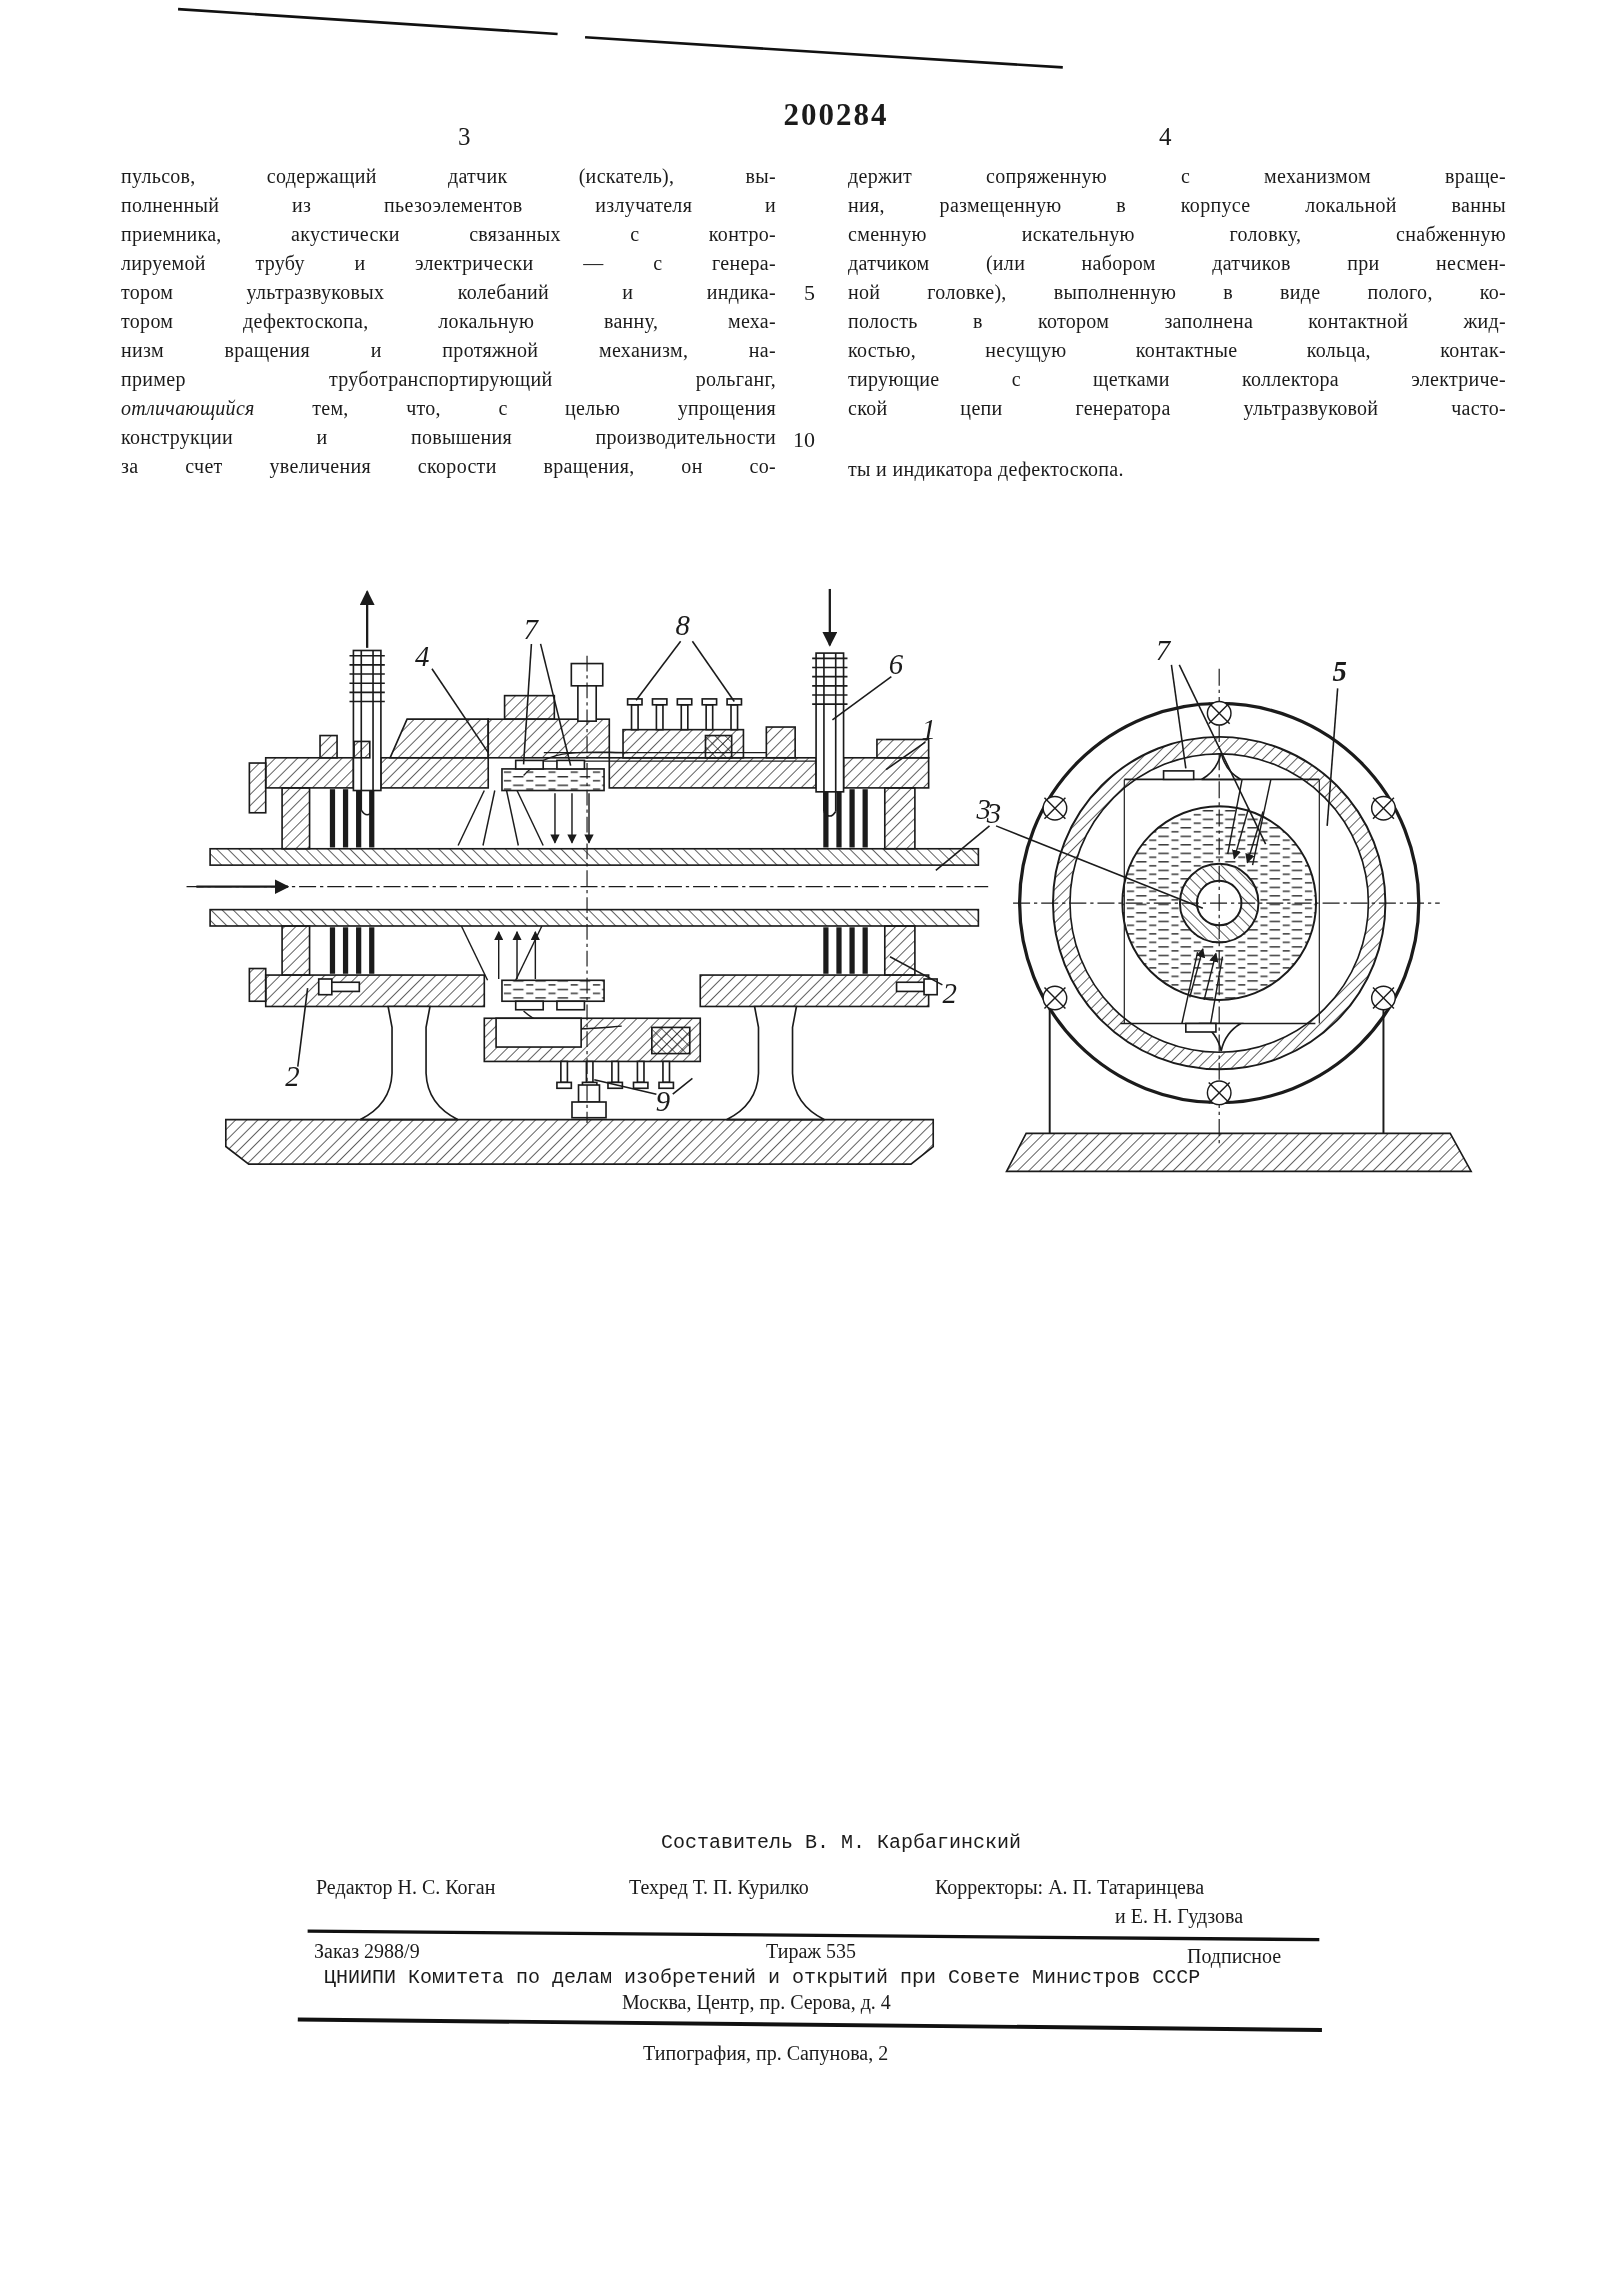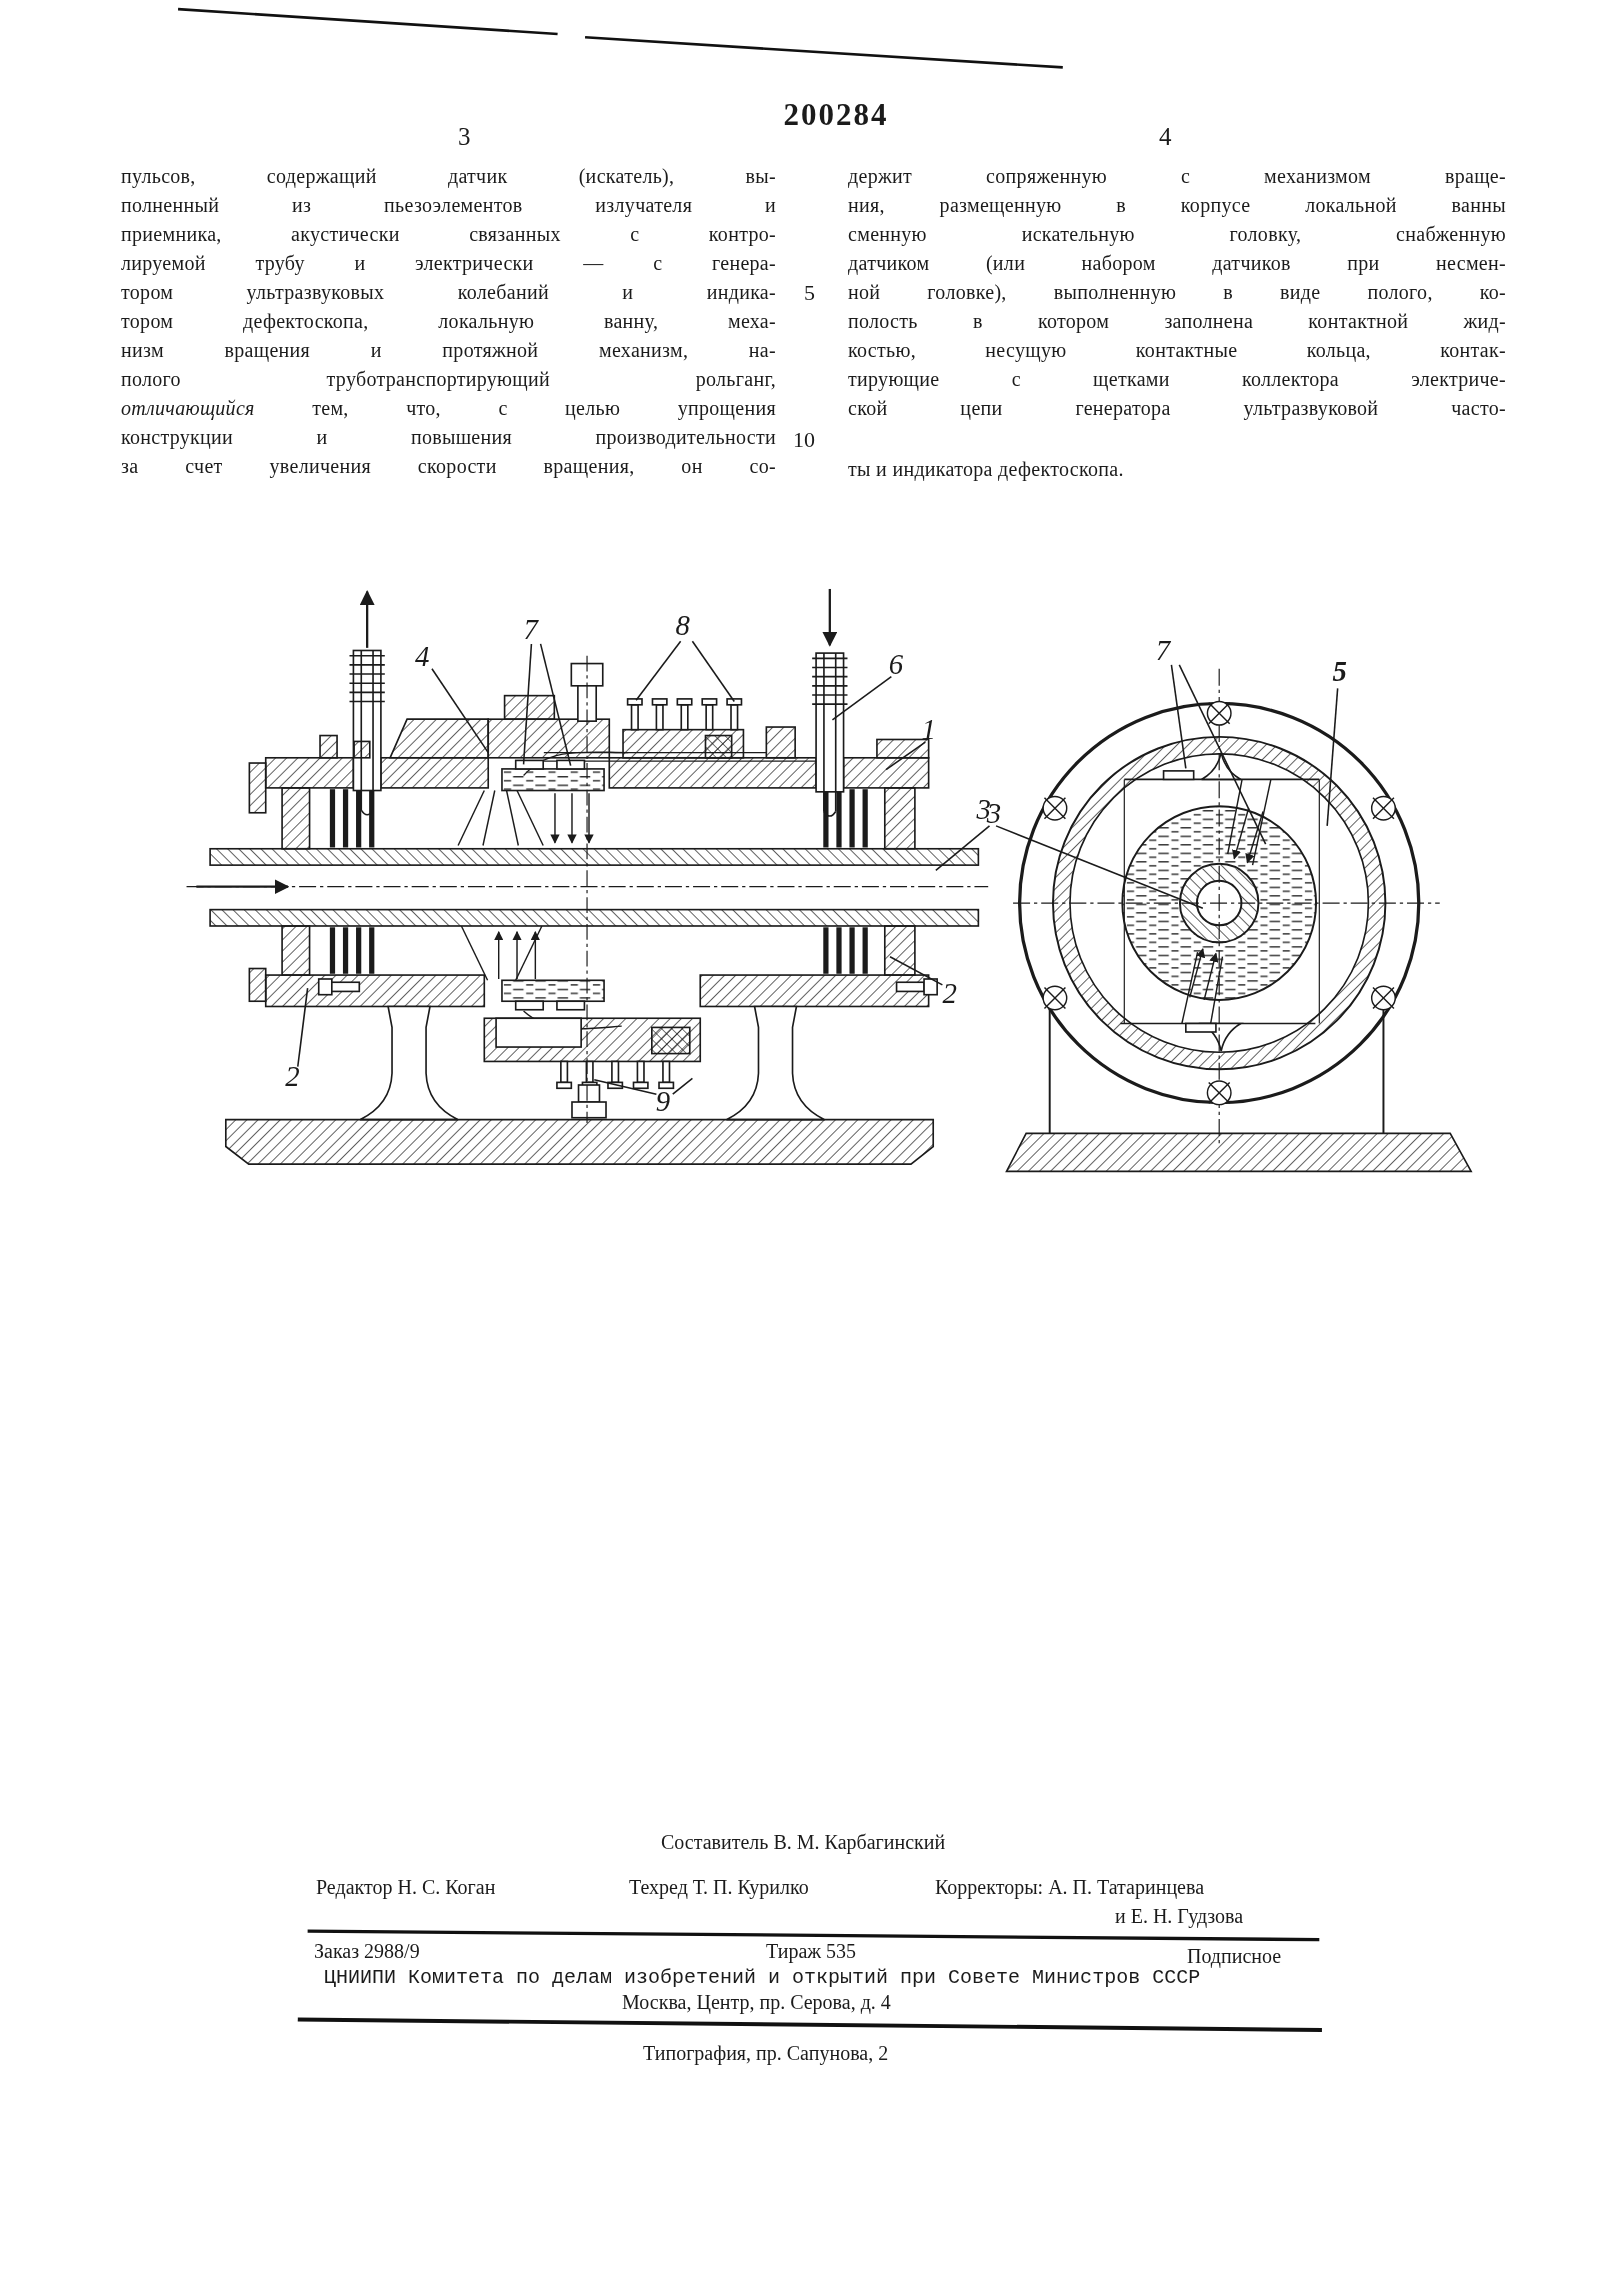--- a/index.html
+++ b/index.html
@@ -29,21 +29,21 @@
   .claim-col-right{left:848px;width:658px;}
   .claim-line{
     height:29px;overflow:hidden;white-space:nowrap;
     text-align:justify;text-align-last:justify;
   }
   .claim-col-right .claim-line:last-child{text-align-last:left;margin-top:32px;}
   .gutter-num{font-size:22px;z-index:2;}
   .gutter-5{left:804px;top:280px;}
   .gutter-10{left:793px;top:427px;}
   .f-line{font-size:20px;white-space:nowrap;z-index:2;}
-  .f-compiler{left:661px;top:1831px;}
+  .f-compiler{left:661px;top:1831px;font-family:Liberation Mono, monospace;}
   .f-editor{left:316px;top:1876px;}
   .f-techred{left:629px;top:1876px;}
   .f-correctors{left:935px;top:1876px;}
   .f-correctors2{left:1115px;top:1905px;}
   .f-order{left:314px;top:1940px;}
   .f-tirazh{left:766px;top:1940px;}
   .f-podpisnoe{left:1187px;top:1945px;}
   .f-org{left:324px;top:1966px;font-family:Liberation Mono, monospace;}
   .f-address{left:622px;top:1991px;text-align:center;}
   .f-printer{left:643px;top:2042px;}
@@ -357,21 +357,21 @@
   <div class="abs col-num col-num-right">4</div>
 
   <div id="left-col" class="abs claim-col claim-col-left">
       <div class="claim-line">пульсов, содержащий датчик (искатель), вы-</div>
       <div class="claim-line">полненный из пьезоэлементов  излучателя и</div>
       <div class="claim-line">приемника, акустически связанных с контро-</div>
       <div class="claim-line">лируемой трубу и электрически — с генера-</div>
       <div class="claim-line">тором ультразвуковых колебаний и индика-</div>
       <div class="claim-line">тором дефектоскопа, локальную ванну, меха-</div>
       <div class="claim-line">низм вращения и протяжной механизм, на-</div>
-      <div class="claim-line">полого труботранспортирующий рольганг,</div>
+      <div class="claim-line">пример труботранспортирующий рольганг,</div>
       <div class="claim-line"><i>отличающийся</i> тем, что, с целью упрощения</div>
       <div class="claim-line">конструкции и повышения производительности</div>
       <div class="claim-line">за счет увеличения скорости вращения, он со-</div>
     </div>
   <div id="right-col" class="abs claim-col claim-col-right">
       <div class="claim-line">держит сопряженную с механизмом враще-</div>
       <div class="claim-line">ния, размещенную в корпусе локальной ванны</div>
       <div class="claim-line">сменную искательную  головку, снабженную</div>
       <div class="claim-line">датчиком (или набором датчиков при несмен-</div>
       <div class="claim-line">ной головке), выполненную в виде полого, ко-</div>

